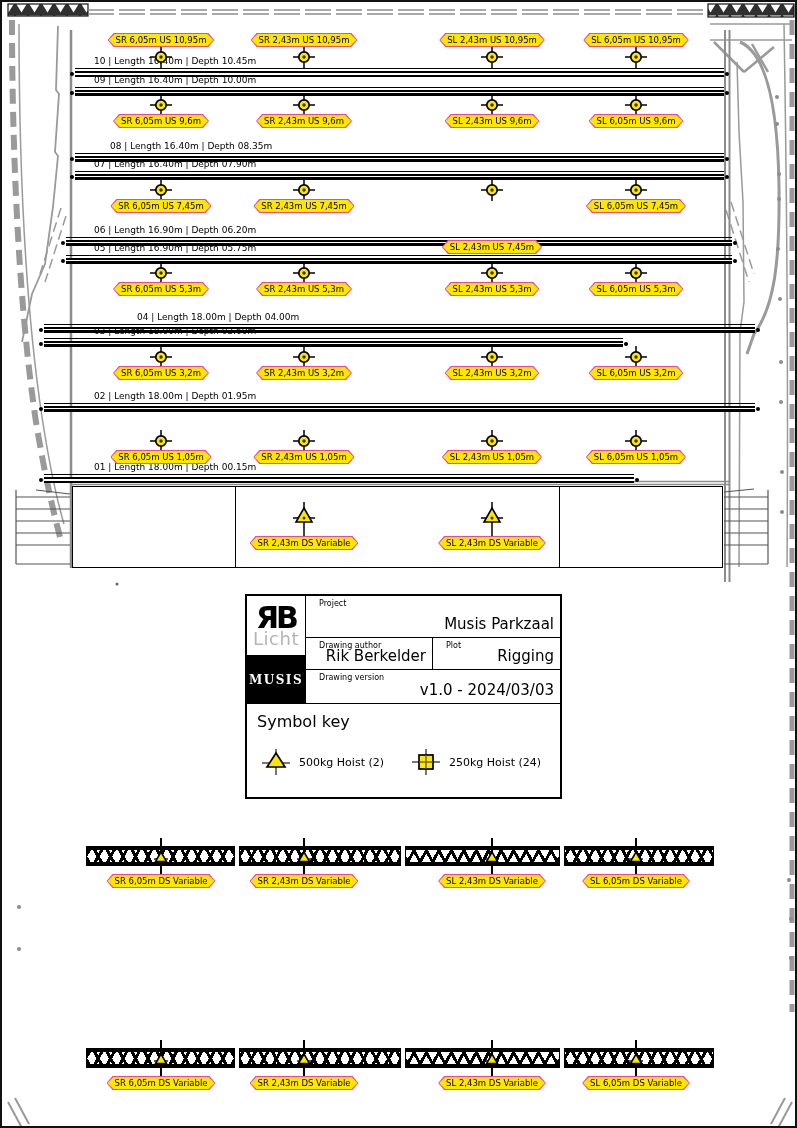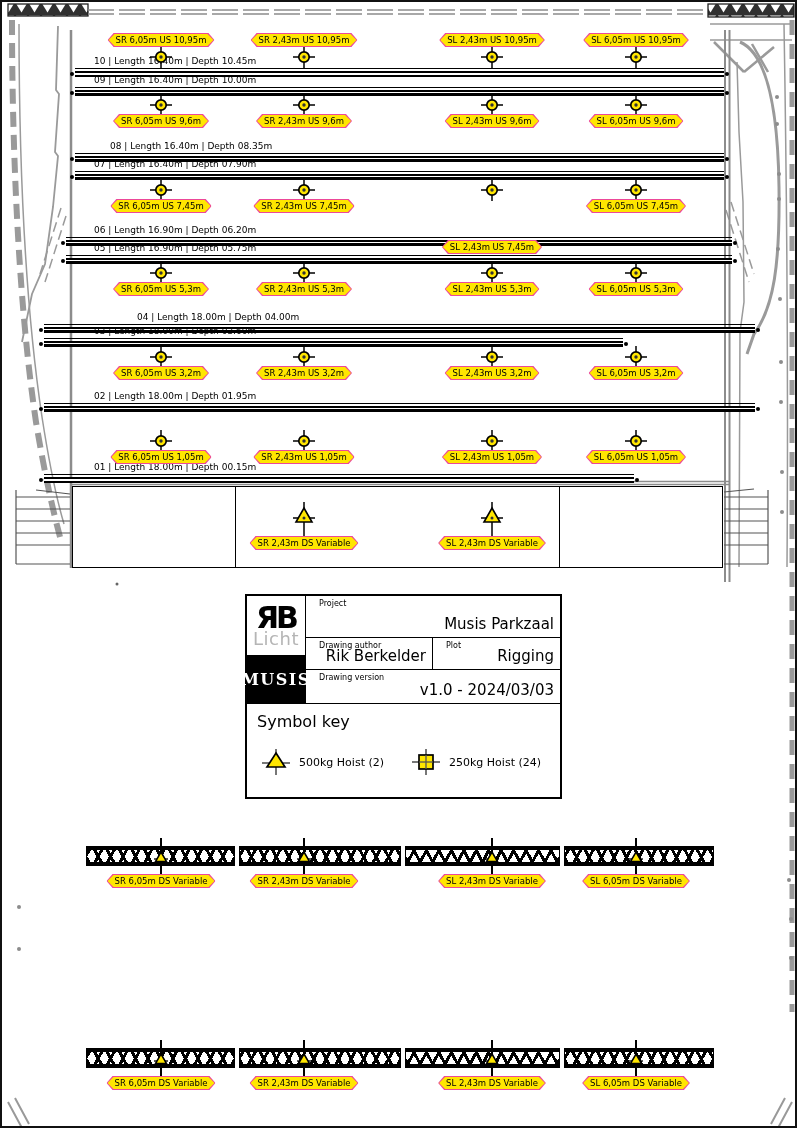--- a/index.html
+++ b/index.html
@@ -41,21 +41,21 @@
   #titleblock{position:absolute;left:243px;top:592px;width:317px;height:205px;
       border:2px solid #000;box-sizing:border-box;background:#fff;}
   .tb-cell{position:absolute;box-sizing:border-box;border:0 solid #000;}
   .tb-small{font-size:8px;position:absolute;left:5px;top:3px;margin-left:8px;}
   .tb-value{font-size:15px;position:absolute;right:6px;bottom:4px;white-space:nowrap;}
   #logo-cell{position:absolute;left:0;top:0;width:59px;height:108px;border-right:1.5px solid #000;box-sizing:border-box;}
   #logo-white{height:59px;display:flex;flex-direction:column;align-items:center;justify-content:center;background:#fff;}
   #logo-rb{font-size:30px;font-weight:900;letter-spacing:-3px;line-height:26px;}
   #logo-licht{font-size:18px;color:#b5b5b5;letter-spacing:0.5px;line-height:15px;}
   #logo-black{height:49px;background:#000;display:flex;align-items:center;justify-content:center;}
-  #logo-musis{font-family:"DejaVu Serif",serif;font-weight:bold;color:#fff;font-size:16px;letter-spacing:1.5px;}
+  #logo-musis{font-family:"DejaVu Serif",serif;font-weight:bold;color:#fff;font-size:12px;letter-spacing:1.5px;}
   #row-project{left:59px;top:0;width:254px;height:42px;border-bottom:1.5px solid #000;}
   #row-author{left:59px;top:42px;width:127px;height:32px;border-bottom:1.5px solid #000;border-right:1.5px solid #000;}
   #row-plot{left:186px;top:42px;width:127px;height:32px;border-bottom:1.5px solid #000;}
   #row-version{left:59px;top:74px;width:254px;height:34px;border-bottom:1.5px solid #000;}
   #keyarea{position:absolute;left:0;top:108px;width:313px;height:93px;}
   #key-heading{position:absolute;left:10px;top:8px;font-size:16px;}
   .key-item{position:absolute;display:flex;align-items:center;gap:8px;}
   .key-label{font-size:11px;white-space:nowrap;}
 </style>
 </head>

